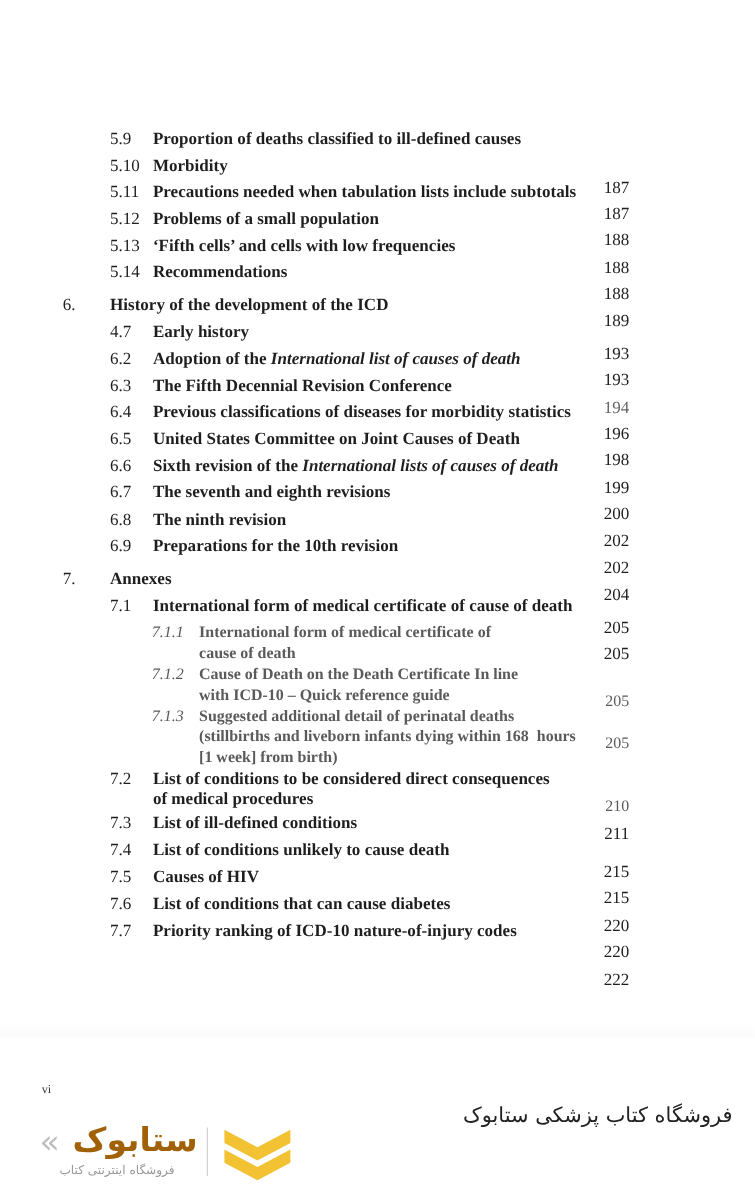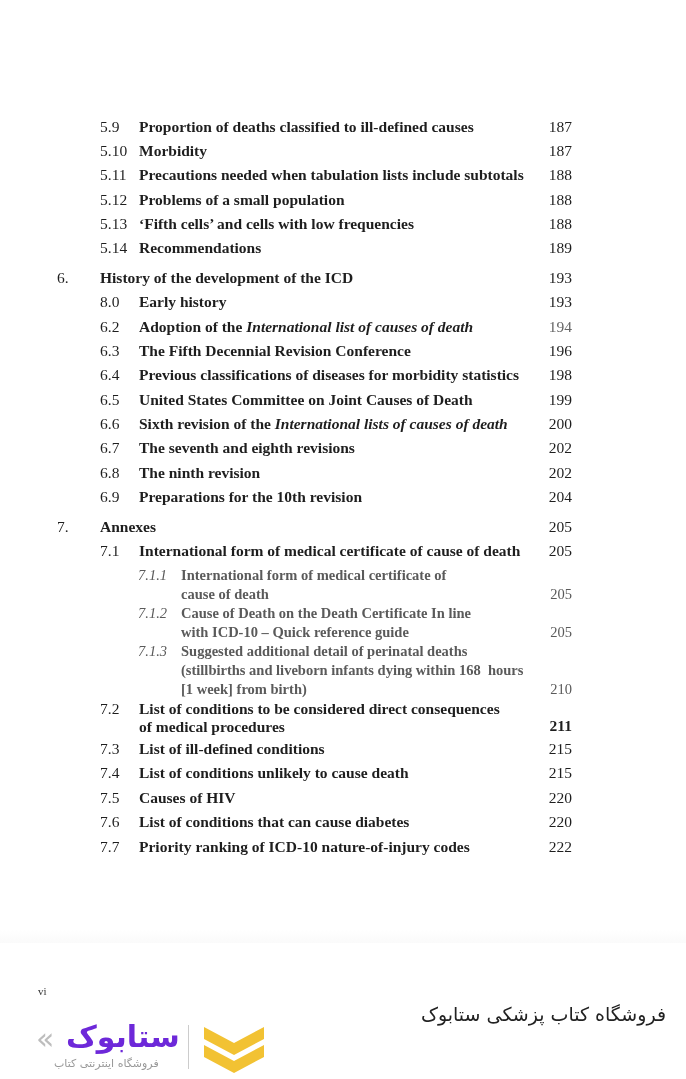--- a/index.html
+++ b/index.html
@@ -8,38 +8,38 @@
     background: #ffffff;
     font-family: "Liberation Serif", "DejaVu Serif", serif;
     color: #1e1e1e;
   }
   .page { position: absolute; left: 0; top: 0; width: 686px; height: 943px;
     background: linear-gradient(to bottom, #ffffff 0px, #ffffff 930px, #eeeeee 975px, #e4e4e4 1003px); }
   .toc { position: absolute; left: 0; top: 0; width: 686px; }
   .row { position: absolute; left: 0; width: 686px; font-size: 15.5px; line-height: 18px; }
   .num { position: absolute; }
   .title { position: absolute; white-space: pre; font-weight: bold; }
-  .pg { position: absolute; right: 114px; text-align: left; }
+  .pg { position: absolute; right: 114px; text-align: left; margin-top: 44px; }
   .sub .num { left: 100px; }
   .sub .title { left: 139px; }
   .chap .num { left: 57px; }
   .chap .title { left: 100px; }
   .sub3 { font-size: 14.5px; color: #5a5a5a; font-weight: normal; }
   .sub3 .num { left: 138px; font-style: italic; }
   .sub3 .title { left: 181px; line-height: 19px; }
   .sub3 .pg { color: #5a5a5a; }
   em { font-style: italic; }
   .light { color: #666; }
   .footer-page { position: absolute; left: 38px; top: 985px; font-size: 11px; color: #333; }
   .banner { position: absolute; left: 0; top: 1003px; width: 686px; height: 76px; background: #ffffff; }
   .fa-line { position: absolute; right: 20px; top: 0; font-family: "DejaVu Sans", sans-serif; font-size: 19px; color: #222; direction: rtl; }
   .url { position: absolute; right: 14px; top: 42px; font-family: "DejaVu Sans", sans-serif; font-size: 23px; letter-spacing: 6px; color: #222; }
   .url .hl { color: #f2c233; }
   .logo { position: absolute; left: 30px; top: 16px; width: 240px; height: 58px; }
-  .logo-text { position: absolute; left: 6px; top: 0; font-family: "DejaVu Sans", sans-serif; font-size: 30px; font-weight: bold; color: #6d28d9; letter-spacing: -1px; }
+  .logo-text { position: absolute; left: 6px; top: 0; font-family: "DejaVu Sans", sans-serif; font-size: 30px; font-weight: bold; color: #a16207; letter-spacing: -1px; }
   .logo-arrows { position: absolute; left: 6px; top: 2px; font-family: "DejaVu Sans", sans-serif; font-size: 30px; color: #bdbdbd; }
   .logo-sub { position: absolute; left: 24px; top: 38px; font-family: "DejaVu Sans", sans-serif; font-size: 11px; color: #999; direction: rtl; }
   .logo-sep { position: absolute; left: 158px; top: 6px; width: 1px; height: 44px; background: #cccccc; }
   .logo-chev { position: absolute; left: 172px; top: 4px; }
 </style>
 </head>
 <body>
 
 <div class="page">
   <div class="toc" id="toc">
@@ -72,21 +72,21 @@
         <span class="num">5.14</span>
         <span class="title">Recommendations</span>
         <span class="pg">189</span>
       </div>
       <div class="row chap" style="top: 269px;">
         <span class="num">6.</span>
         <span class="title">History of the development of the ICD</span>
         <span class="pg">193</span>
       </div>
       <div class="row sub" style="top: 293px;">
-        <span class="num">8.0</span>
+        <span class="num">4.7</span>
         <span class="title">Early history</span>
         <span class="pg">193</span>
       </div>
       <div class="row sub" style="top: 318px;">
         <span class="num">6.2</span>
         <span class="title"><span>Adoption of the </span><em>International list of causes of death</em></span>
         <span class="pg light" style="">194</span>
       </div>
       <div class="row sub" style="top: 342px;">
         <span class="num">6.3</span>
@@ -149,21 +149,21 @@
         <span class="num">7.1.3</span>
         <span class="title">Suggested additional detail of perinatal deaths
 (stillbirths and liveborn infants dying within 168  hours
 [1 week] from birth)</span>
         <span class="pg" style="top: 38px;">210</span>
       </div>
       <div class="row sub" style="top: 700px;">
         <span class="num">7.2</span>
         <span class="title">List of conditions to be considered direct consequences
 of medical procedures</span>
-        <span class="pg" style="top: 17px; font-weight: bold;">211</span>
+        <span class="pg" style="top: 6px;">211</span>
       </div>
       <div class="row sub" style="top: 740px;">
         <span class="num">7.3</span>
         <span class="title">List of ill-defined conditions</span>
         <span class="pg">215</span>
       </div>
       <div class="row sub" style="top: 764px;">
         <span class="num">7.4</span>
         <span class="title">List of conditions unlikely to cause death</span>
         <span class="pg">215</span>

